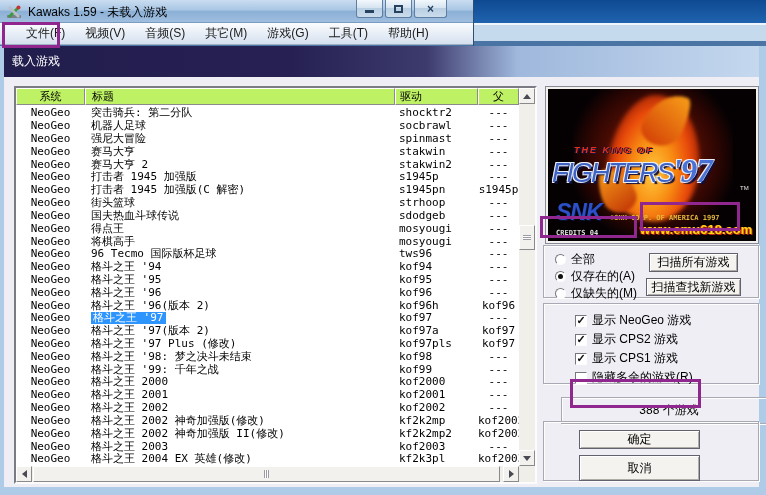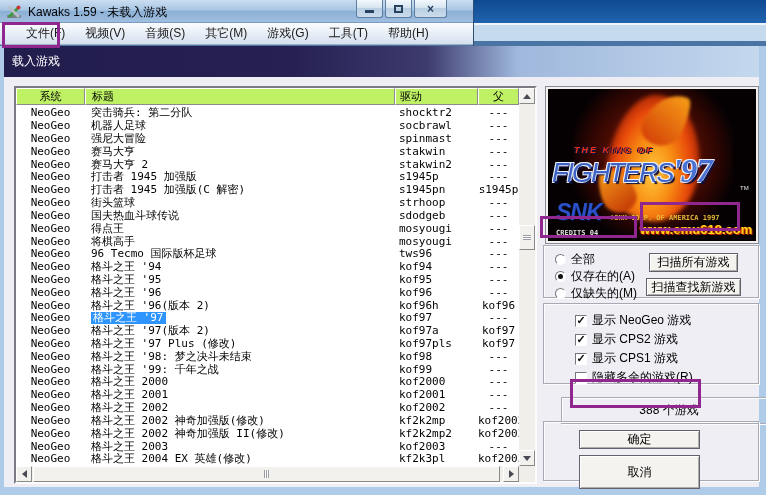--- a/index.html
+++ b/index.html
@@ -168,21 +168,21 @@
 
   .pbtn {
     background:#F4F3EF; border:1px solid #62626E;
     box-shadow:inset 1px 1px 0 #FFF, inset -1px -1px 0 #AFADA6;
     display:flex; align-items:center; justify-content:center;
     font-size:12px; color:#000; cursor:pointer; white-space:nowrap;
   }
   .btn-scan-all { left:645px; top:207px; width:89px; height:19px; }
   .btn-scan-new { left:642px; top:232px; width:95px; height:18px; }
   .btn-ok     { left:575px; top:384px; width:121px; height:19px; }
-  .btn-cancel { left:575px; top:409px; width:121px; height:34px; }
+  .btn-cancel { left:575px; top:409px; width:121px; height:26px; }
   .count-text { font-size:12px; color:#000; }
 
   
   .anno { border:3px solid #90278E; z-index:50; pointer-events:none; }
   .anno-file { left:2px;  top:22px;  width:58px;  height:26px; }
   .anno-radio{ left:540px; top:216px; width:97px; height:22px; }
   .anno-scan { left:640px; top:202px; width:100px; height:29px; }
   .anno-ok   { left:570px; top:379px; width:131px; height:29px; }
 </style>
 </head>

